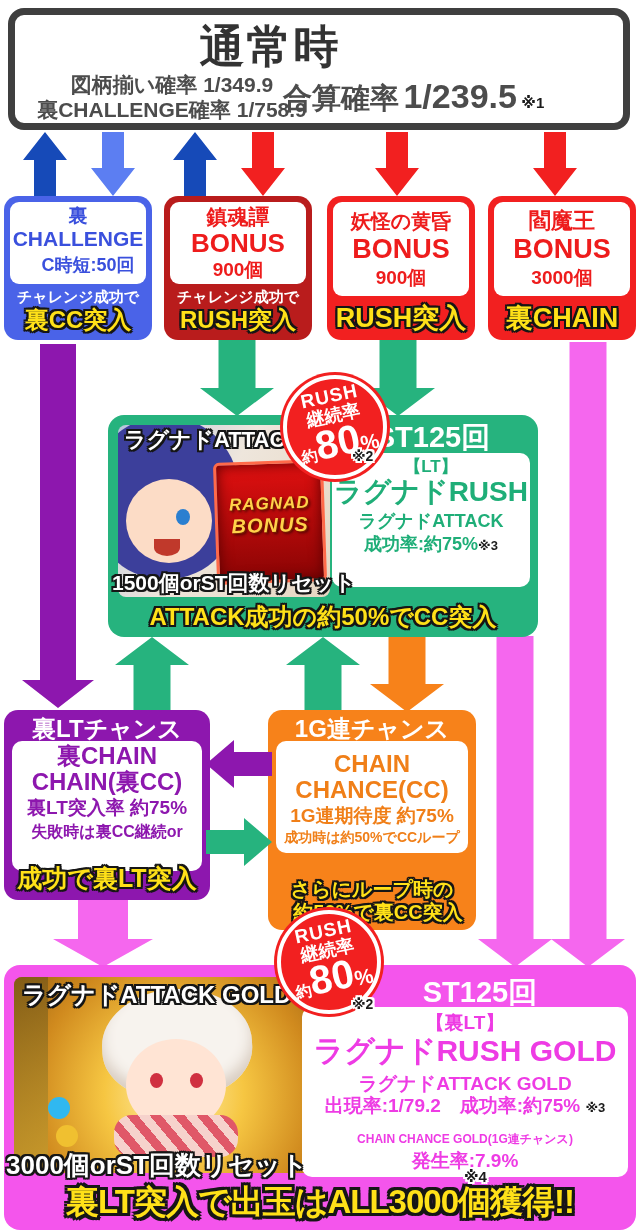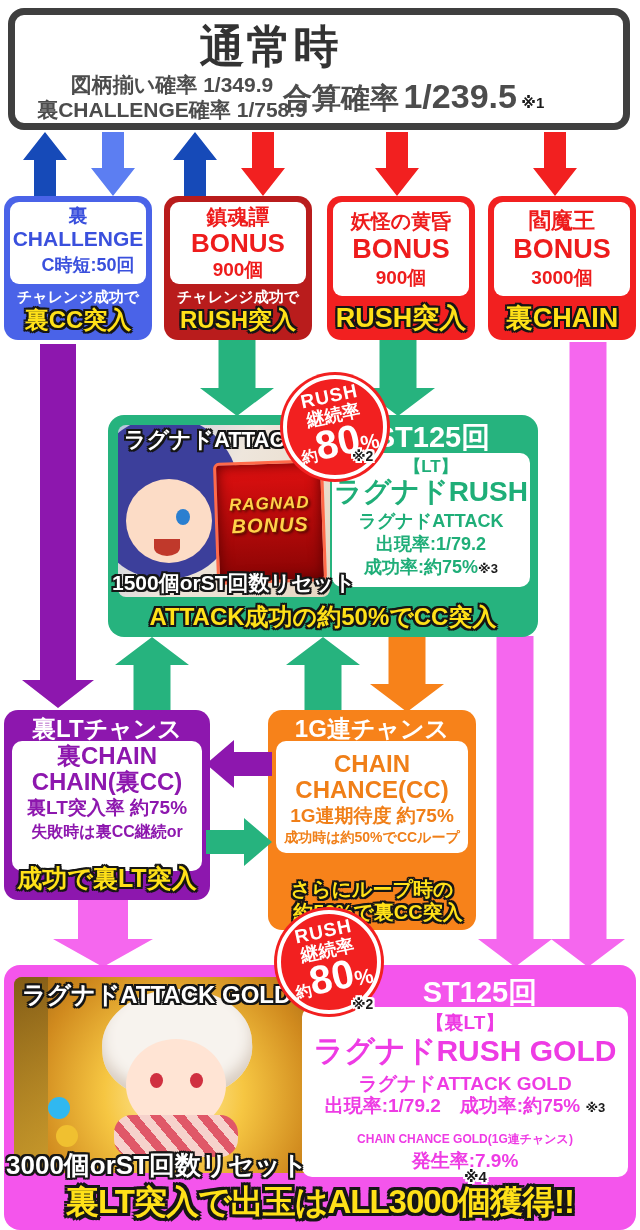--- a/index.html
+++ b/index.html
@@ -107,21 +107,20 @@
         <div style="font-size:20px;text-shadow:1px 1px 0 #7a2000,2px 2px 3px #400;">BONUS</div>
       </div>
       <div class="abs nw ob" style="left:6px;top:0;font-size:22px;color:#fff;">ラグナドATTACK</div>
     </div>
     <div class="abs nw ob" style="left:4px;top:154px;font-size:21px;color:#fff;z-index:3;">1500個orST回数リセット</div>
 
     <div class="abs ctr" style="left:224px;top:38px;width:198px;height:134px;background:#fff;border-radius:10px;color:#1fae78;padding-top:4px;box-sizing:border-box;">
       <div style="font-size:17px;line-height:19px;">【LT】</div>
       <div class="nw" style="font-size:28px;line-height:31px;">ラグナドRUSH</div>
       <div style="font-size:18px;line-height:23px;margin-top:3px;">ラグナドATTACK</div>
-      <div style="font-size:18px;line-height:23px;">出現率:1/79.2</div>
       <div class="nw" style="font-size:18px;line-height:23px;">
         <span>成功率:約75%</span><span class="note" style="font-size:13px;">※3</span>
       </div>
     </div>
     <div class="abs ctr nw ob" style="left:0;right:0;bottom:4px;font-size:24px;color:#ffe118;">ATTACK成功の約50%でCC突入</div>
   </div>
 
   <div class="abs au" style="left:115px;top:637px;width:74px;height:75px;background:#26b37e;"></div>
   <div class="abs au" style="left:286px;top:637px;width:74px;height:75px;background:#26b37e;"></div>
   <div class="abs ad" style="left:370px;top:637px;width:74px;height:75px;background:#f7821a;"></div>

